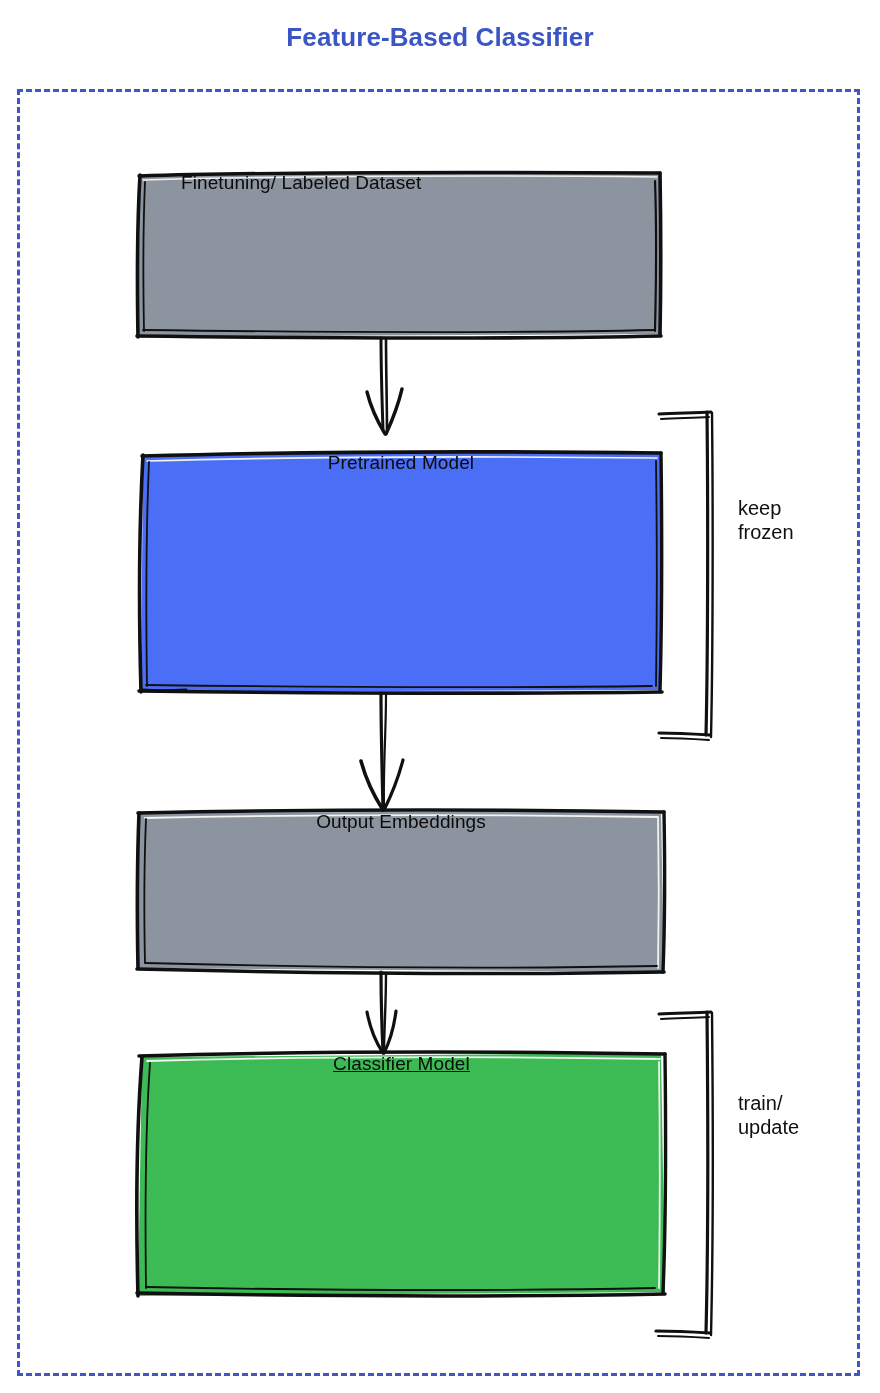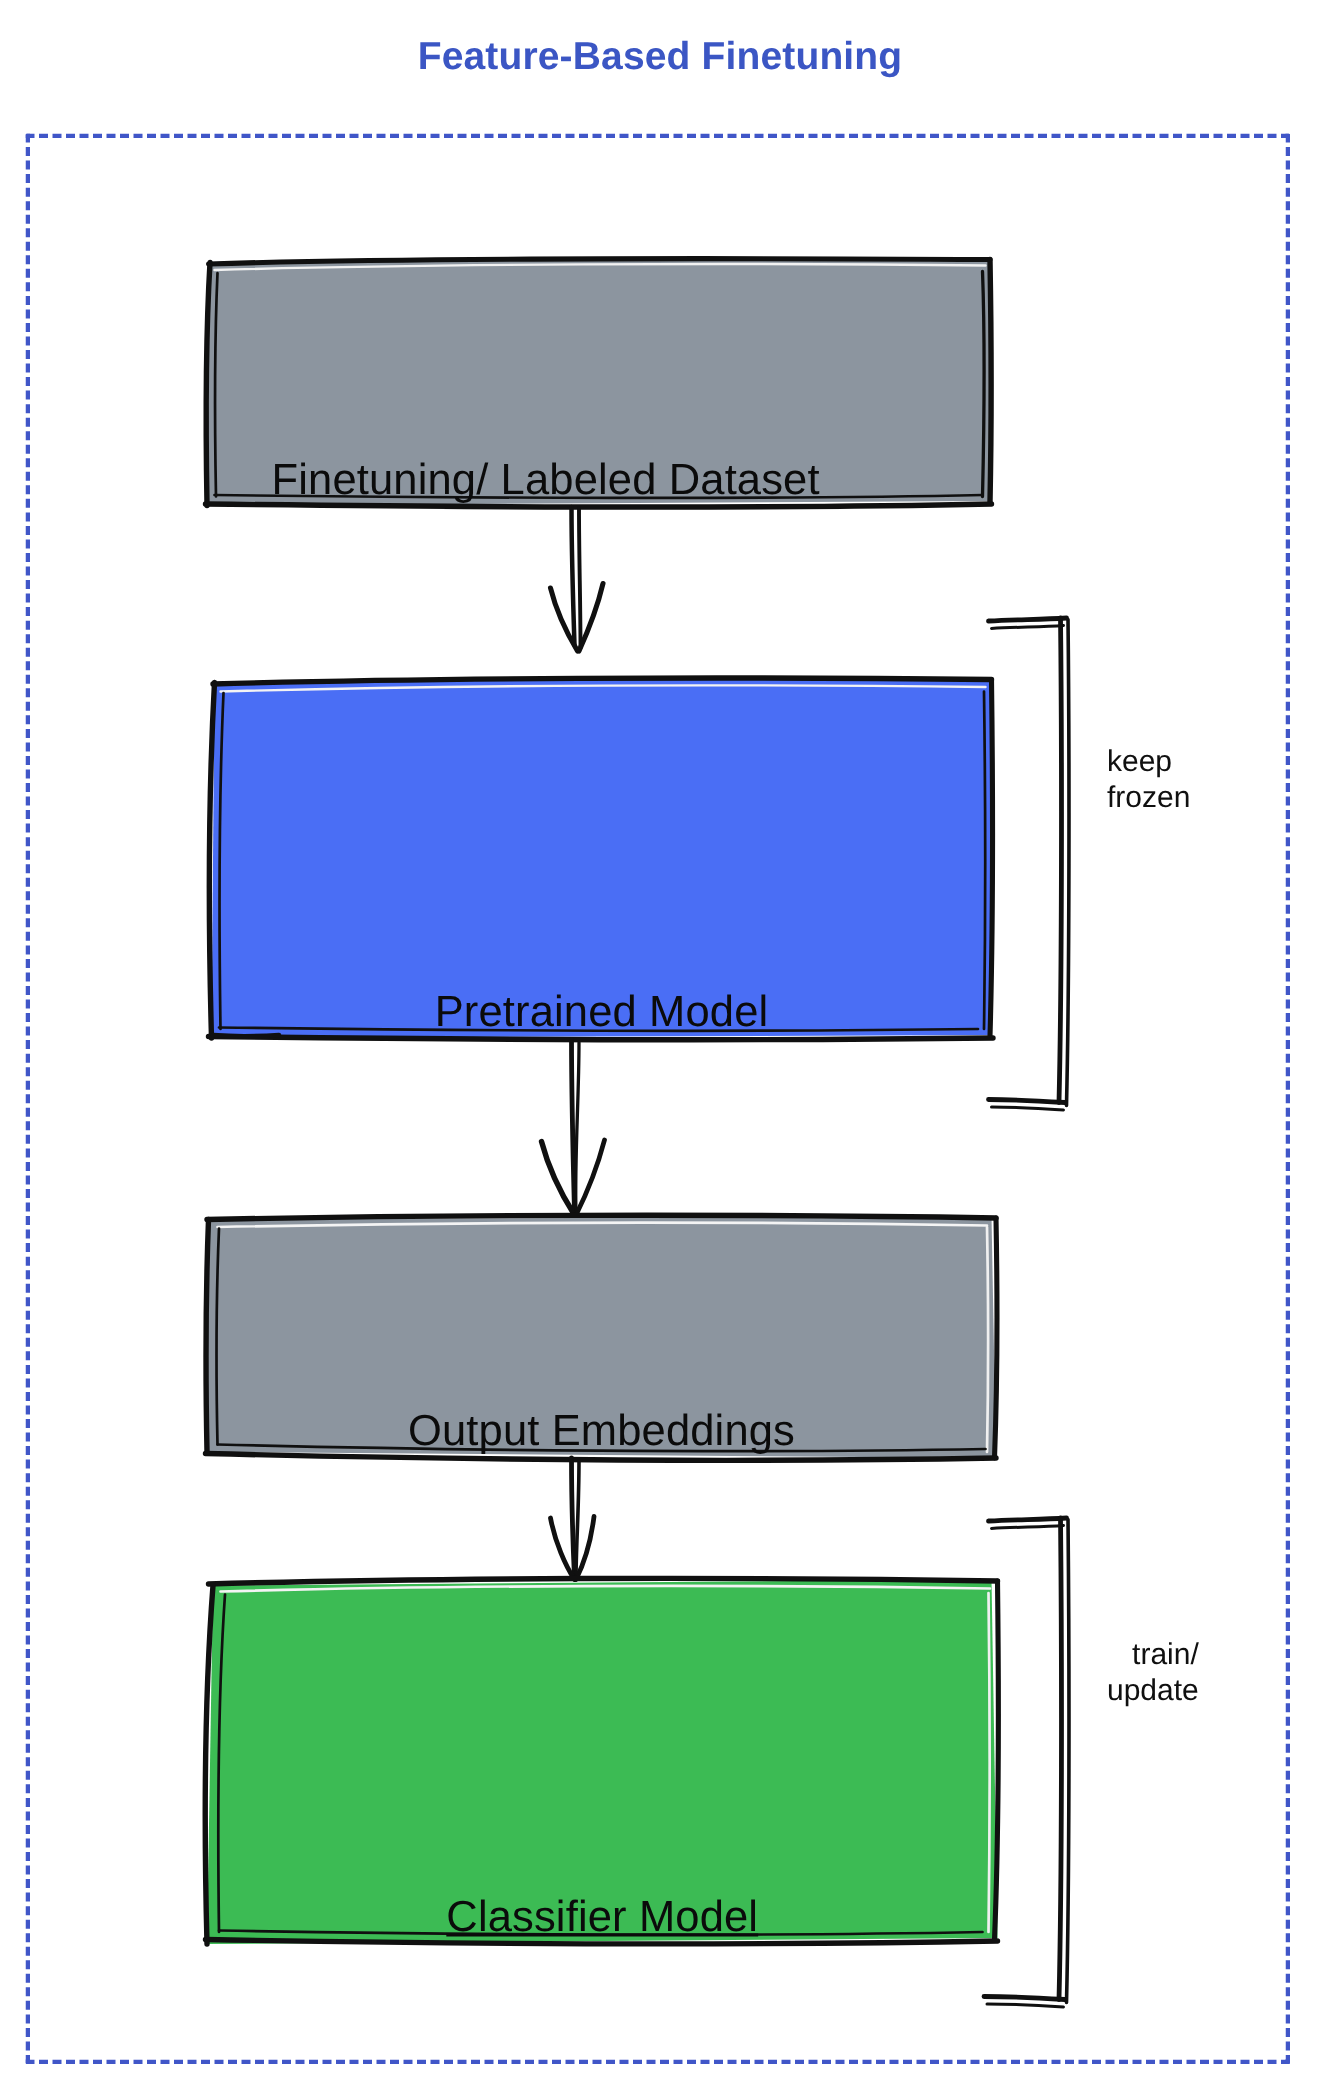--- a/index.html
+++ b/index.html
@@ -39,23 +39,23 @@
     width: 843px;
     height: 1287px;
     border: 3px dashed #4056c8;
     box-sizing: border-box;
     border-radius: 1px;
   }
   .node {
     position: absolute;
     box-sizing: border-box;
     display: flex;
-    align-items: flex-end;
-    font-family: "Liberation Sans", sans-serif;
-    font-size: 29px;
+    align-items: flex-start;
+    font-family: "Liberation Sans", sans-serif;
+    font-size: 19px;
     color: #0b0b0b;
     letter-spacing: 0.1px;
   }
   .node .node-label {
     width: 100%;
     display: block;
   }
   
   .sketch-svg {
     position: absolute;
@@ -71,21 +71,21 @@
     color: #101010;
     line-height: 1.18;
     white-space: pre-line;
   }
 </style>
 </head>
 <body>
 
 <div id="stage">
 
-  <div class="diagram-title">Feature-Based Finetuning</div>
+  <div class="diagram-title">Feature-Based Classifier</div>
 
   <div class="dashed-frame"></div>
 
   <svg class="sketch-svg" viewBox="0 0 880 1393">
 
     <g>
       <polygon points="140,175 659,172 661,334 138,337" fill="#8c959f" stroke="none"></polygon>
 
       <path d="M139,176 C 260,172 470,172 660,173" fill="none" stroke="#101010" stroke-width="3.4" stroke-linecap="round"></path>
       <path d="M143,180 C 280,176 490,175 657,177" fill="none" stroke="#f2f2f2" stroke-width="1.6" stroke-linecap="round"></path>
@@ -187,16 +187,16 @@
     <span class="node-label" style="text-align:center;">Output Embeddings</span>
   </div>
 
   <div class="node" style="left:138px; top:1053px; width:527px; height:242px; justify-content:center;">
     <span class="node-label" style="text-align:center;text-decoration:underline;">Classifier Model</span>
   </div>
 
   <div class="side-label" style="left:738px; top:497px;">keep
 frozen</div>
 
-  <div class="side-label" style="left:738px; top:1092px;text-align:right;">train/
+  <div class="side-label" style="left:738px; top:1092px;">train/
 update</div>
 
 </div>
 
 </body></html>

